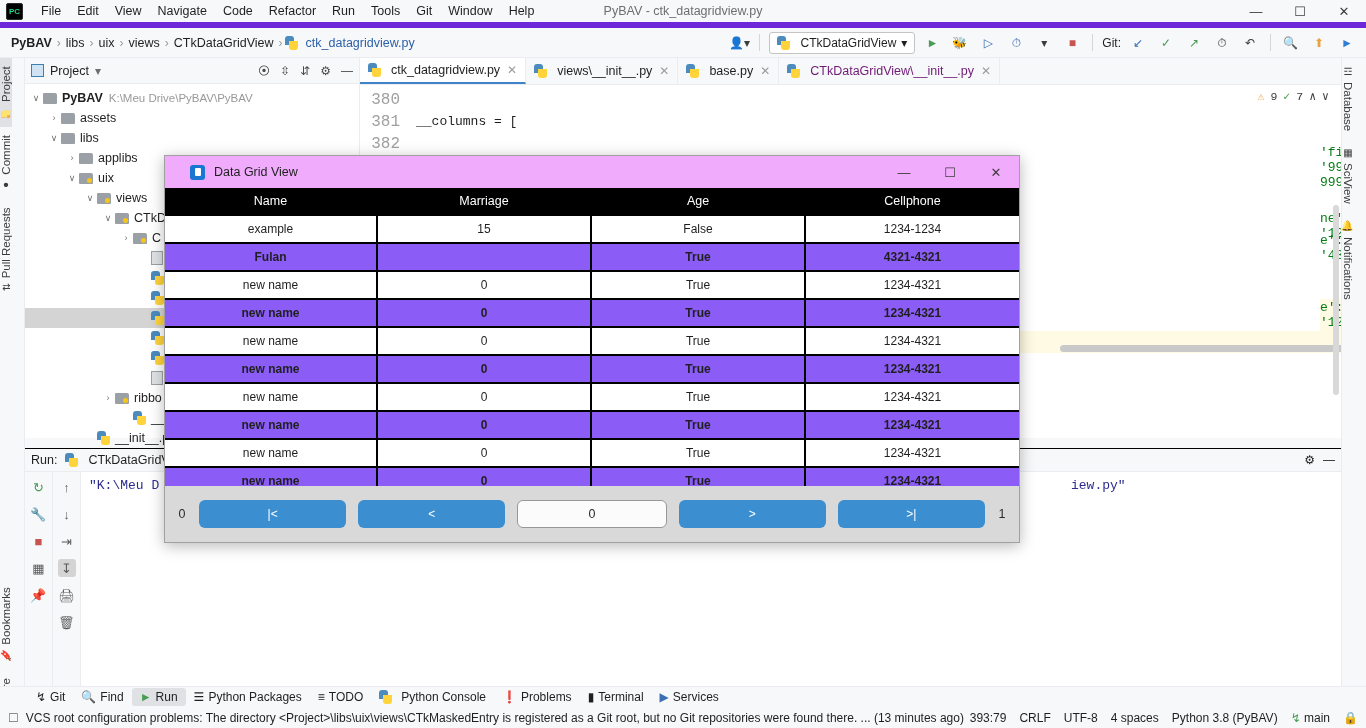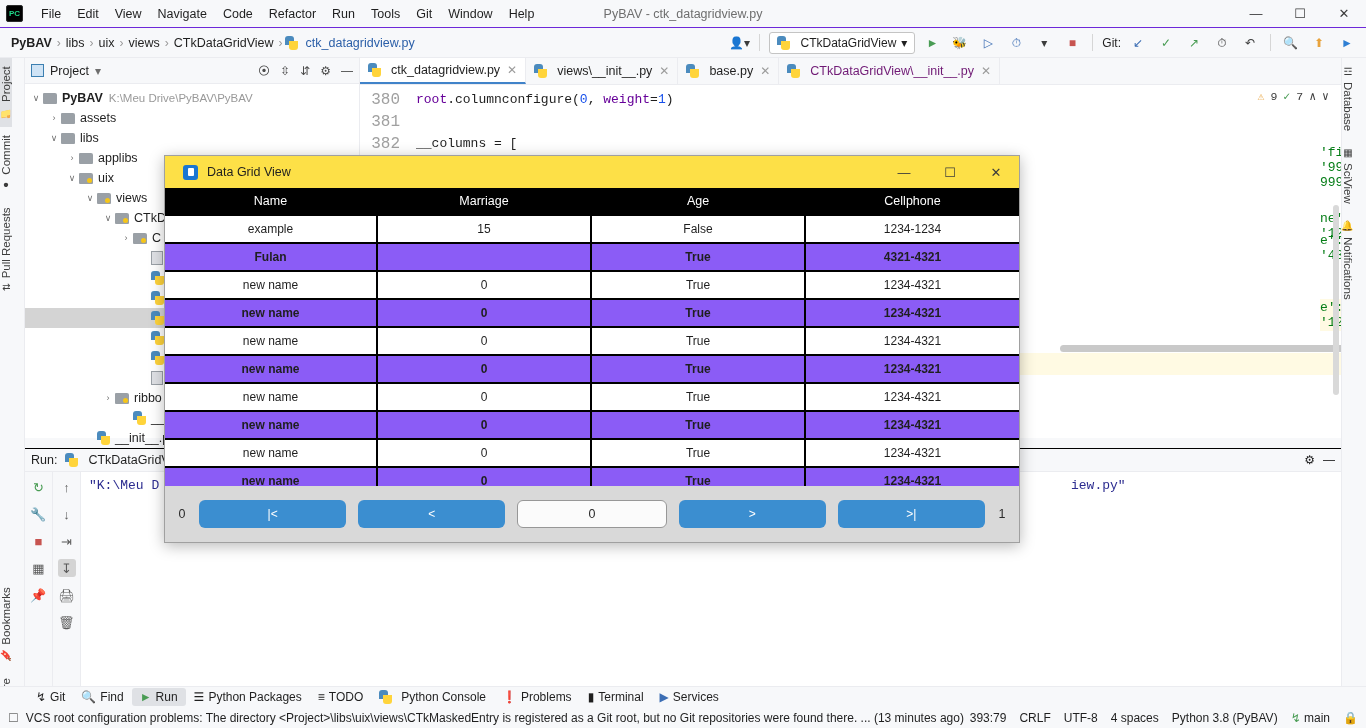--- a/index.html
+++ b/index.html
@@ -5,21 +5,21 @@
   * { box-sizing: border-box; }
   html, body { margin:0; padding:0; }
   body {
     width:1366px; height:728px; overflow:hidden;
     font-family:"Liberation Sans", sans-serif;
     font-size:12px; color:#1f1f1f; background:#f7f8fa;
     position:relative;
   }
 
   
-  #titlebar { height:28px; background:#f7f8fa; border-bottom:1px solid #6d28d9;
+  #titlebar { height:28px; background:#f7f8fa; border-bottom:6px solid #6d28d9;
               display:flex; align-items:center; padding:0 0 0 6px; }
   #pc-logo { width:17px; height:17px; background:#000; border:1px solid #2b2b2b;
              color:#21d789; font-size:8px; font-weight:bold; display:flex;
              align-items:center; justify-content:center; border-radius:2px; margin-right:10px;}
   .menu-item { padding:3px 8px; font-size:12.5px; color:#1f1f1f; }
   #win-title { position:absolute; left:0; right:0; text-align:center; font-size:12.5px;
                color:#6e6e6e; pointer-events:none; }
   #wincontrols { margin-left:auto; display:flex; z-index:3;}
   .wc { width:44px; height:28px; display:flex; align-items:center; justify-content:center;
         font-size:13px; color:#3c3c3c; }
@@ -127,21 +127,21 @@
   .btool.active { background:#dfe1e5; }
   #statusbar { position:absolute; left:0; right:0; bottom:0; height:21px;
                background:#f7f8fa; display:flex; align-items:center; padding:0 8px;
                font-size:12px; color:#1f1f1f; }
   #statusbar .sright { margin-left:auto; display:flex; align-items:center; gap:13px; }
 
   
   #dlg { position:absolute; left:164px; top:155px; width:856px; height:388px;
          background:#d9d9d9; border:1px solid #a0a0a0; box-shadow:0 3px 14px rgba(0,0,0,.28);
          display:flex; flex-direction:column; z-index:20; }
-  #dlg-title { height:32px; background:#fde047; display:flex; align-items:center; padding-left:18px; }
+  #dlg-title { height:32px; background:#f0abfc; display:flex; align-items:center; padding-left:25px; }
   #dlg-ico { width:15px; height:15px; background:#1976d2; border-radius:3px;
              display:flex; align-items:center; justify-content:center; margin-right:9px; }
   #dlg-ico i { width:6px; height:8px; background:#fff; border-radius:1px; display:block;}
   #dlg-title .t { font-size:12.5px; }
   #dlg-wc { margin-left:auto; display:flex; height:100%; }
   .dwc { width:46px; display:flex; align-items:center; justify-content:center;
          font-size:13px; color:#3c3c3c; }
   #grid { flex:1; display:flex; flex-direction:column; background:#fff; overflow:hidden; }
   .grow { display:flex; height:28px; flex:none; }
   .gcell { display:flex; align-items:center; justify-content:center; font-size:12px;
@@ -408,21 +408,20 @@
         <div class="gline">388</div>
         <div class="gline">389</div>
         <div class="gline">390</div>
         <div class="gline">391</div>
         <div class="gline">392</div>
         <div class="gline">393</div>
         <div class="gline">394</div>
         <div class="gline">395</div>
       </div>
     <div class="code">
-      <div class="cline"><span class="k-prm">root</span>.columnconfigure(<span class="k-num">0</span>, <span class="k-prm">weight</span>=<span class="k-num">1</span>)</div>
       <div class="cline"> </div>
       <div class="cline">__columns = [</div>
       <div class="cline"> </div>
       <div class="cline"> </div>
       <div class="cline"> </div>
       <div class="cline"> </div>
       <div class="cline"> </div>
       <div class="cline"> </div>
       <div class="cline"> </div>
       <div class="cline"> </div>

